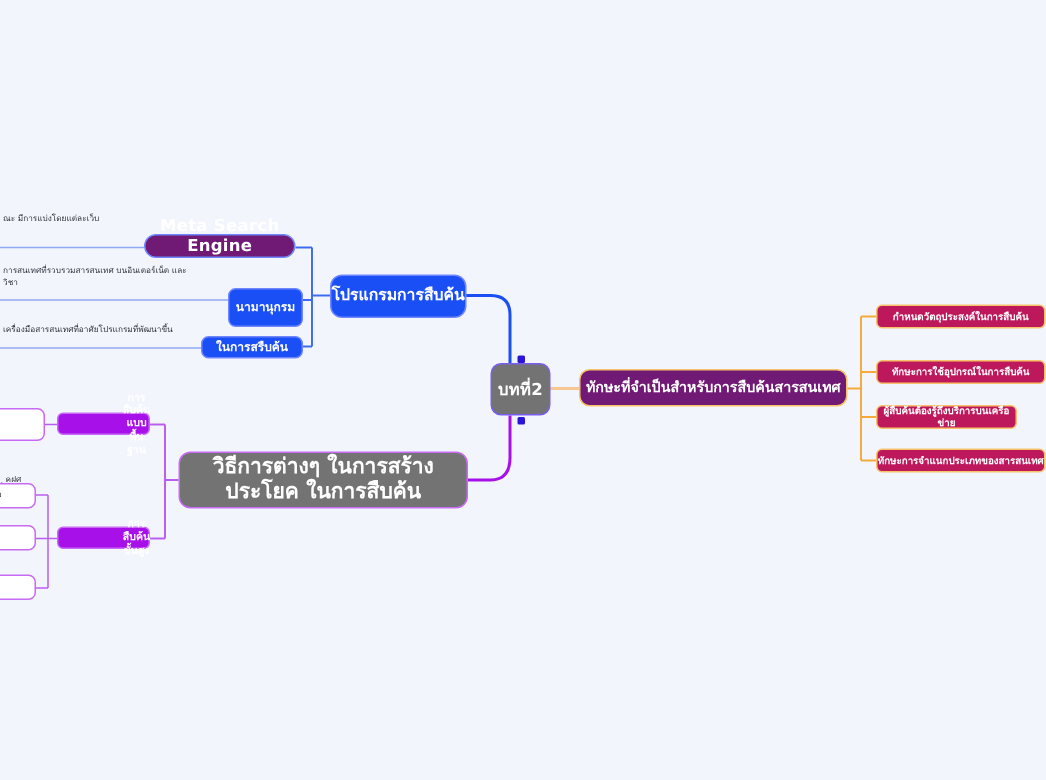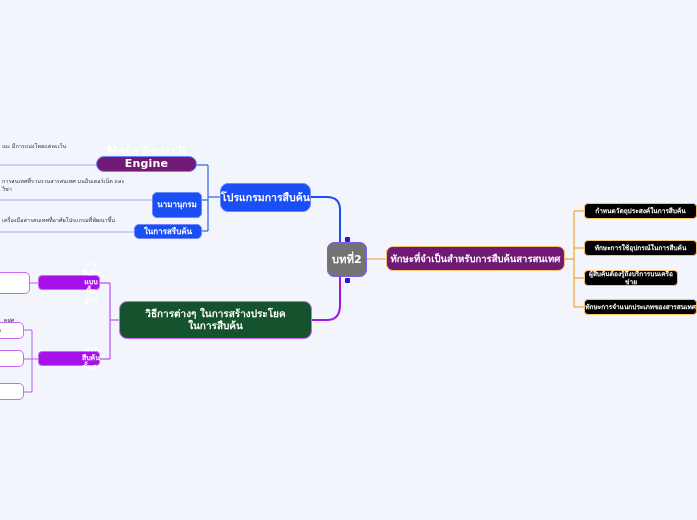--- a/index.html
+++ b/index.html
@@ -84,32 +84,32 @@
   }
 
   
   .n-orange-main {
     background: #701a75;
     border: 1.3px solid #f7c26a;
     border-radius: 7px;
     font-size: 9.5px;
   }
   .n-orange-sub {
-    background: #000000;
+    background: #be185d;
     border: 1.2px solid #f7c26a;
     border-radius: 4px;
     font-size: 6.5px;
   }
 
   
   .n-purple-main {
-    background: #14532d;
+    background: #737373;
     border: 1.3px solid #c86af5;
     border-radius: 8px;
-    font-size: 10px;
+    font-size: 14px;
     padding: 0 20px;
   }
   .n-purple-sub {
     background: #a810ea;
     border: 1.2px solid #c86af5;
     border-radius: 4px;
     font-size: 7px;
     padding-left: 44px;
   }
   .n-leaf {

